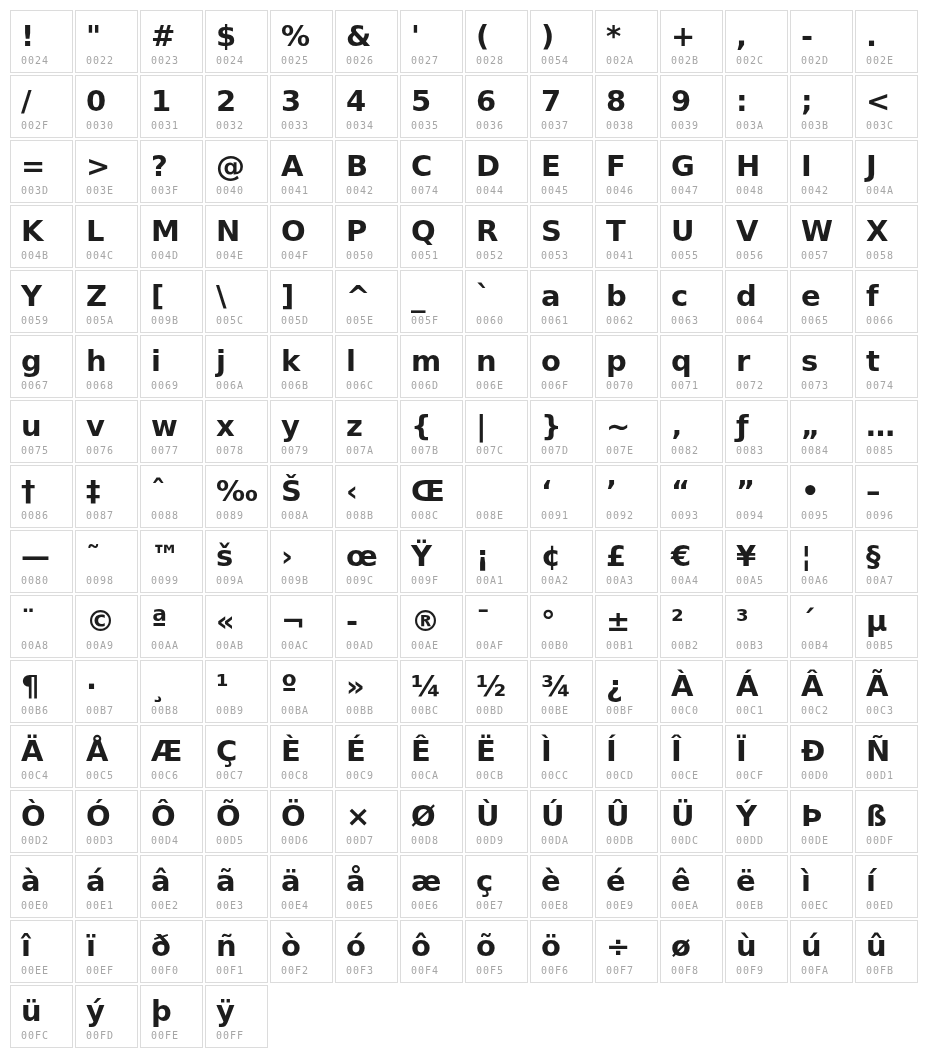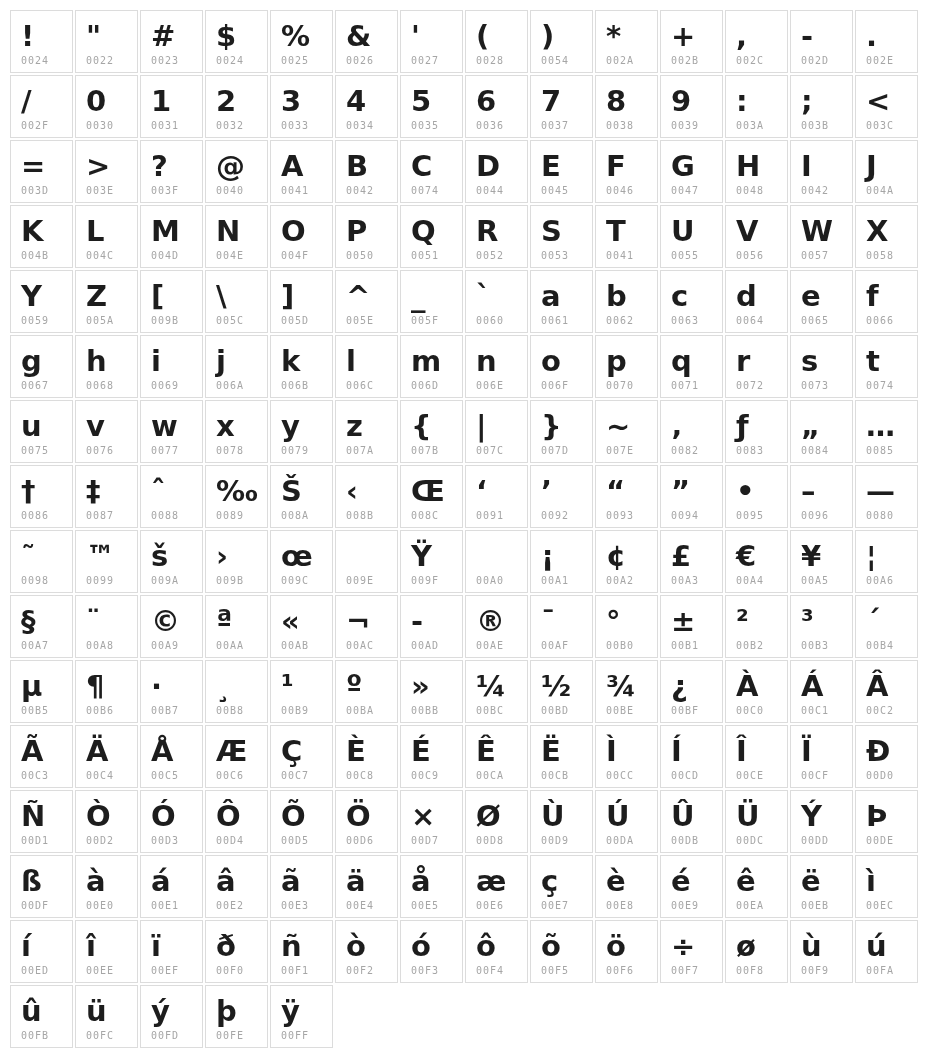--- a/index.html
+++ b/index.html
@@ -466,20 +466,24 @@
     </div>
     <div class="cell">
       <span class="glyph">‹</span>
       <span class="code">008B</span>
     </div>
     <div class="cell">
       <span class="glyph">Œ</span>
       <span class="code">008C</span>
     </div>
     <div class="cell">
+      <span class="glyph"></span>
+      <span class="code">008E</span>
+    </div>
+    <div class="cell">
       <span class="glyph">‘</span>
       <span class="code">0091</span>
     </div>
     <div class="cell">
       <span class="glyph">’</span>
       <span class="code">0092</span>
     </div>
     <div class="cell">
       <span class="glyph">“</span>
       <span class="code">0093</span>
@@ -514,30 +518,22 @@
     </div>
     <div class="cell">
       <span class="glyph">›</span>
       <span class="code">009B</span>
     </div>
     <div class="cell">
       <span class="glyph">œ</span>
       <span class="code">009C</span>
     </div>
     <div class="cell">
-      <span class="glyph"></span>
-      <span class="code">009E</span>
-    </div>
-    <div class="cell">
       <span class="glyph">Ÿ</span>
       <span class="code">009F</span>
-    </div>
-    <div class="cell">
-      <span class="glyph"></span>
-      <span class="code">00A0</span>
     </div>
     <div class="cell">
       <span class="glyph">¡</span>
       <span class="code">00A1</span>
     </div>
     <div class="cell">
       <span class="glyph">¢</span>
       <span class="code">00A2</span>
     </div>
     <div class="cell">

